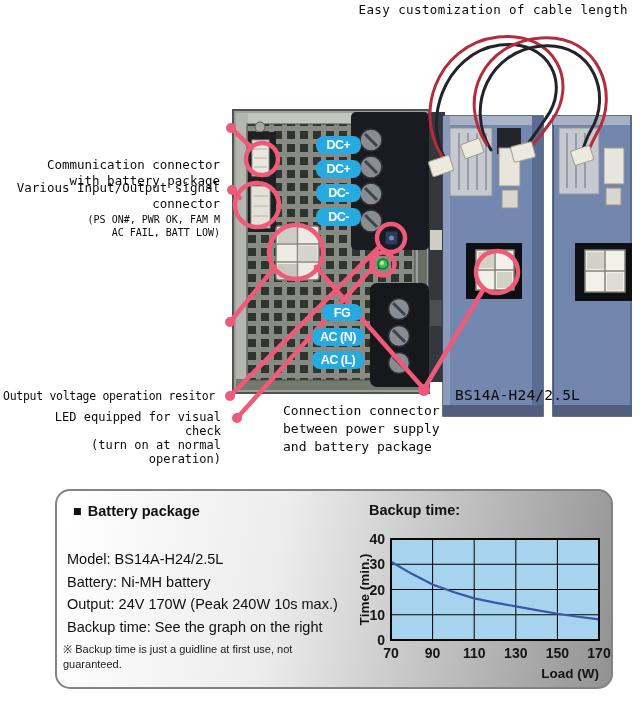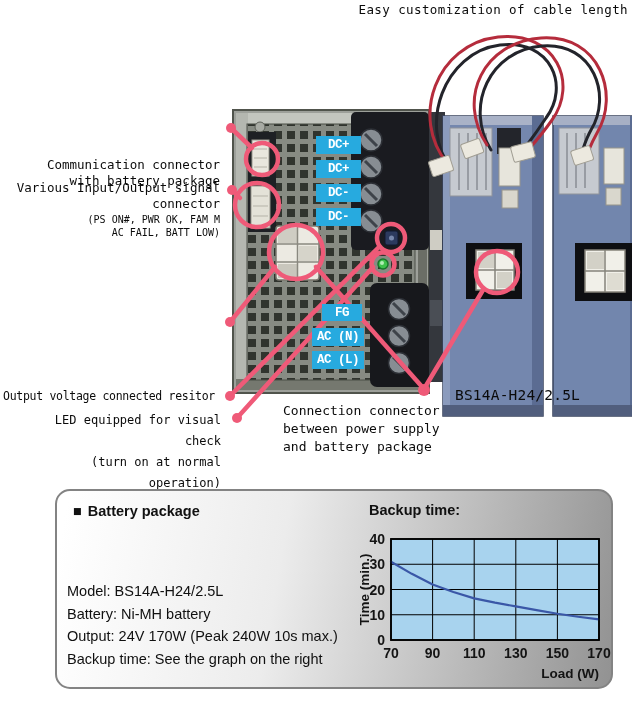--- a/index.html
+++ b/index.html
@@ -7,48 +7,48 @@
          font-family:"DejaVu Sans Mono",monospace;}
   
   .callout{position:absolute;color:#0b0b0b;white-space:pre-line;}
   .r{text-align:right;}
   #top-caption{right:4px;top:2px;font-size:12.5px;letter-spacing:0.4px;}
   #cl-comm{right:412px;top:117px;font-size:12.5px;line-height:15.5px;margin-top:40px;}
   #cl-io-main{right:412px;top:180px;font-size:12.5px;line-height:15.5px;}
   #cl-io-detail{right:412px;top:213px;font-size:10px;line-height:13px;}
   #cl-batt{right:412px;top:311px;font-size:11px;line-height:15.5px;letter-spacing:-0.4px;}
   #cl-res{right:417px;top:389px;font-size:11.5px;letter-spacing:-0.3px;}
-  #cl-led{right:411px;top:410px;font-size:12px;line-height:21px;margin-left:44px;}
+  #cl-led{right:411px;top:410px;font-size:12px;line-height:14px;margin-left:44px;}
   #cl-conn{left:283px;top:402px;font-size:13px;line-height:18px;}
   #model-label{left:455px;top:387px;font-size:14.5px;letter-spacing:0.2px;}
   
   .chip{position:absolute;background:var(--chip,#27aadf);color:#fff;font-weight:bold;
         font-size:12.5px;letter-spacing:-0.5px;display:flex;align-items:center;
-        justify-content:center;font-family:Liberation Mono, monospace;}
+        justify-content:center;font-family:Liberation Sans, sans-serif;border-radius:8px;}
   #chip-dc1{left:316px;top:136px;width:45px;height:18px;}
   #chip-dc2{left:316px;top:160px;width:45px;height:18px;}
   #chip-dc3{left:316px;top:184px;width:45px;height:18px;}
   #chip-dc4{left:316px;top:208px;width:45px;height:18px;}
   #chip-fg {left:322px;top:304px;width:40px;height:17px;}
   #chip-acn{left:312px;top:328px;width:52px;height:18px;}
   #chip-acl{left:312px;top:351px;width:52px;height:18px;}
   
   .scene{position:absolute;left:0;top:0;}
   .pk-line{stroke:var(--pink,#ef5a78);stroke-width:4.5;stroke-linecap:round;fill:none;}
   .pk-circ{stroke:var(--pink,#ef5a78);stroke-width:4.5;fill:none;}
   .pk-dot{fill:var(--pink,#ef5a78);}
   
   .panel{position:absolute;left:55px;top:489px;width:558px;height:200px;
          border:2.5px solid #838383;border-radius:15px;box-sizing:border-box;
          background:linear-gradient(100deg,#ffffff 2%,#ececec 40%,#bdbdbd 72%,#929292 100%);
          font-family:"Liberation Sans",sans-serif;}
   .panel-title{position:absolute;left:16px;top:12px;font-size:14.5px;font-weight:bold;color:#111;}
   .panel-title .sq{margin-right:6px;}
   .chart-title{position:absolute;left:312px;top:11px;font-size:14.5px;font-weight:bold;color:#111;}
-  .info{position:absolute;left:10px;top:57px;font-size:14.5px;color:#101010;line-height:22.5px;margin-top:32px;}
+  .info{position:absolute;left:10px;top:57px;font-size:14.5px;color:#101010;line-height:22.5px;}
   .note{position:absolute;left:6px;top:151px;font-size:11px;color:#1a1a1a;line-height:1.4;
         white-space:pre-line;width:300px;}
   .chart-box{position:absolute;left:300px;top:40px;width:256px;height:152px;}
   text.tick{font-family:"Liberation Sans",sans-serif;font-size:14px;font-weight:600;fill:#141414;}
   text.axis{font-family:"Liberation Sans",sans-serif;font-size:13.5px;font-weight:600;fill:#141414;}
 </style>
 </head>
 <body>
 
 <div class="stage">
@@ -226,21 +226,21 @@
     </g>
   </svg>
 
   <div class="callout" id="top-caption">Easy customization of cable length</div>
   <div class="callout r" id="cl-comm">Communication connector
 with battery package</div>
   <div class="callout r" id="cl-io-main">Various Input/Output signal
 connector</div>
   <div class="callout r" id="cl-io-detail">(PS ON#, PWR OK, FAM M
 AC FAIL, BATT LOW)</div>
-  <div class="callout r" id="cl-res">Output voltage connected resitor</div>
+  <div class="callout r" id="cl-res">Output voltage operation resitor</div>
   <div class="callout r" id="cl-led">LED equipped for visual check
 (turn on at normal operation)</div>
   <div class="callout" id="cl-conn">Connection connector
 between power supply
 and battery package</div>
   <div class="callout" id="model-label">BS14A-H24/2.5L</div>
 
   <div class="chip" id="chip-dc1">DC+</div>
   <div class="chip" id="chip-dc2">DC+</div>
   <div class="chip" id="chip-dc3">DC-</div>
@@ -253,20 +253,22 @@
     <div class="panel-title">
       <span class="sq">■</span><span>Battery package</span>
     </div>
     <div class="chart-title">Backup time:</div>
     <div class="info">
       <div>Model: BS14A-H24/2.5L</div>
       <div>Battery: Ni-MH battery</div>
       <div>Output: 24V 170W (Peak 240W 10s max.)</div>
       <div>Backup time: See the graph on the right</div>
     </div>
+    <div class="note">※ Backup time is just a guidline at first use, not
+guaranteed.</div>
     <div class="chart-box">
       <svg id="chart-svg" width="256" height="152" viewBox="0 0 256 152">
           <rect x="34" y="8" width="208" height="101" fill="#a8d3ee" stroke="#000" stroke-width="1.6"></rect>
           <line x1="75.6" y1="8" x2="75.6" y2="109" stroke="#000" stroke-width="1"></line>
           <line x1="117.2" y1="8" x2="117.2" y2="109" stroke="#000" stroke-width="1"></line>
           <line x1="158.8" y1="8" x2="158.8" y2="109" stroke="#000" stroke-width="1"></line>
           <line x1="200.4" y1="8" x2="200.4" y2="109" stroke="#000" stroke-width="1"></line>
           <line x1="34" y1="83.75" x2="242" y2="83.75" stroke="#000" stroke-width="1"></line>
           <line x1="34" y1="58.5" x2="242" y2="58.5" stroke="#000" stroke-width="1"></line>
           <line x1="34" y1="33.25" x2="242" y2="33.25" stroke="#000" stroke-width="1"></line>

